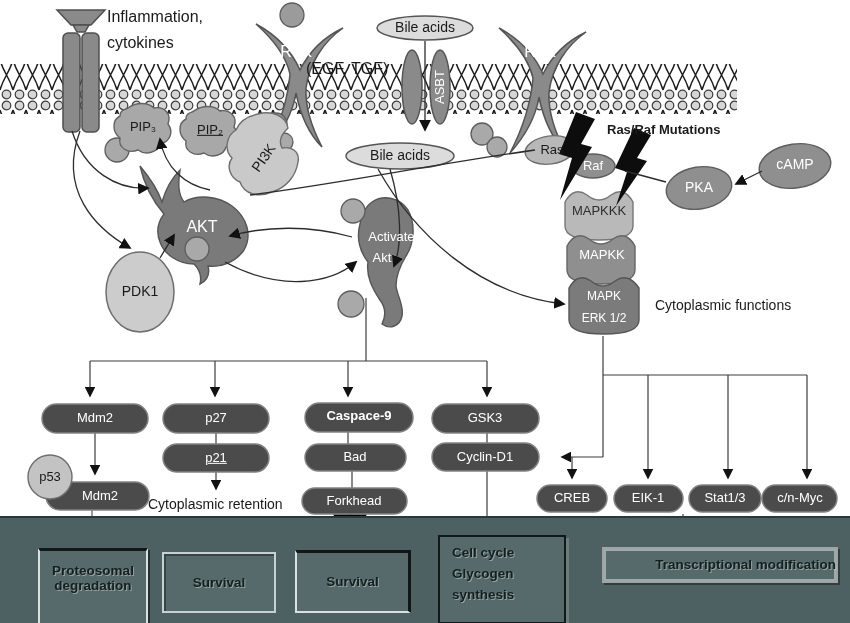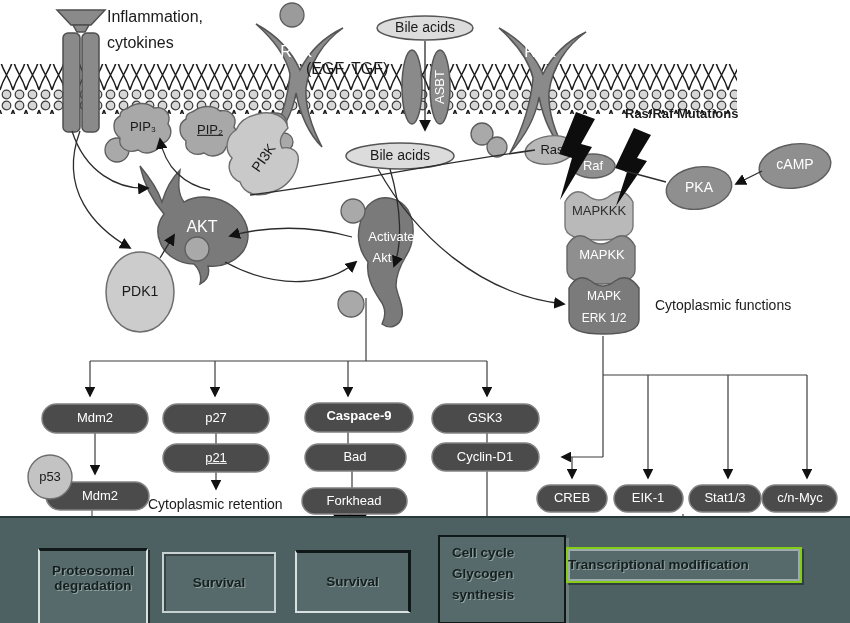--- a/index.html
+++ b/index.html
@@ -174,42 +174,42 @@
     <div class="ln">Proteosomal</div>
     <div class="ln">degradation</div>
   </div>
   <div class="obox" style="left:162px;top:552px;width:110px;height:57px;border:2px solid #c7d1d1;box-shadow:inset 2px 2px 0 rgba(10,16,16,0.4);text-align:center;line-height:57px;">Survival</div>
   <div class="obox" style="left:295px;top:550px;width:111px;height:58px;border:2px solid #d9e0e0;border-top:3px solid #0f1717;border-right:3px solid #0f1717;text-align:center;line-height:58px;">Survival</div>
   <div class="obox" style="left:438px;top:535px;width:96px;height:79px;border:2px solid #101818;box-shadow:3px 3px 0 rgba(200,210,210,0.25);padding:6px 16px 0 12px;line-height:1.55;">
     <div class="ln">Cell cycle</div>
     <div class="ln">Glycogen</div>
     <div class="ln">synthesis</div>
   </div>
-  <div class="obox" style="left:566px;top:547px;width:232px;height:32px;border:2px solid #84cc16;box-shadow:inset 0 0 0 2px rgba(215,224,224,0.55),2px 2px 0 rgba(5,10,10,0.4);text-align:left;line-height:32px;">Transcriptional modification</div>
+  <div class="obox" style="left:602px;top:547px;width:232px;height:32px;border:2px solid #a3a3a3;box-shadow:inset 0 0 0 2px rgba(215,224,224,0.55),2px 2px 0 rgba(5,10,10,0.4);text-align:right;line-height:32px;">Transcriptional modification</div>
 
   <div class="lbl big" style="left:107px;top:8px;">Inflammation,</div>
   <div class="lbl big" style="left:107px;top:34px;">cytokines</div>
   <div class="lbl big" style="left:306px;top:16px;margin-top:44px;">(EGF, TGF)</div>
   <div class="lbl big w c" style="left:296px;top:52px;">RTK</div>
   <div class="lbl big w c" style="left:540px;top:52px;">RTK</div>
   <div class="lbl sm w rot90" style="left:440px;top:87px;">ASBT</div>
   <div class="lbl c" style="left:425px;top:28px;">Bile acids</div>
   <div class="lbl c" style="left:400px;top:156px;">Bile acids</div>
 
   <div class="lbl sm c" style="left:143px;top:127px;">PIP₃</div>
   <div class="lbl sm c" style="left:210px;top:130px;text-decoration:underline;">PIP₂</div>
   <div class="lbl rot55" style="left:264px;top:158px;">PI3K</div>
   <div class="lbl big w c" style="left:202px;top:227px;">AKT</div>
   <div class="lbl c" style="left:140px;top:292px;">PDK1</div>
   <div class="lbl sm w c" style="left:383px;top:237px;padding-left:24px;">Activated</div>
   <div class="lbl sm w c" style="left:382px;top:258px;">Akt</div>
 
   <div class="lbl sm c" style="left:552px;top:150px;">Ras</div>
   <div class="lbl sm w c" style="left:593px;top:166px;">Raf</div>
-  <div class="lbl sm" style="left:607px;top:107px;font-weight:600;margin-left:18px;">Ras/Raf Mutations</div>
+  <div class="lbl sm" style="left:607px;top:123px;font-weight:600;">Ras/Raf Mutations</div>
   <div class="lbl sm c" style="left:599px;top:211px;color:#2e2e2e;">MAPKKK</div>
   <div class="lbl sm w c" style="left:602px;top:255px;">MAPKK</div>
   <div class="lbl xs w c" style="left:604px;top:297px;">MAPK</div>
   <div class="lbl xs w c" style="left:604px;top:319px;">ERK 1/2</div>
   <div class="lbl w c" style="left:699px;top:188px;">PKA</div>
   <div class="lbl w c" style="left:795px;top:165px;">cAMP</div>
   <div class="lbl" style="left:655px;top:298px;">Cytoplasmic functions</div>
 
   <div class="lbl sm w c" style="left:95px;top:418px;">Mdm2</div>
   <div class="lbl sm w c" style="left:216px;top:418px;">p27</div>

